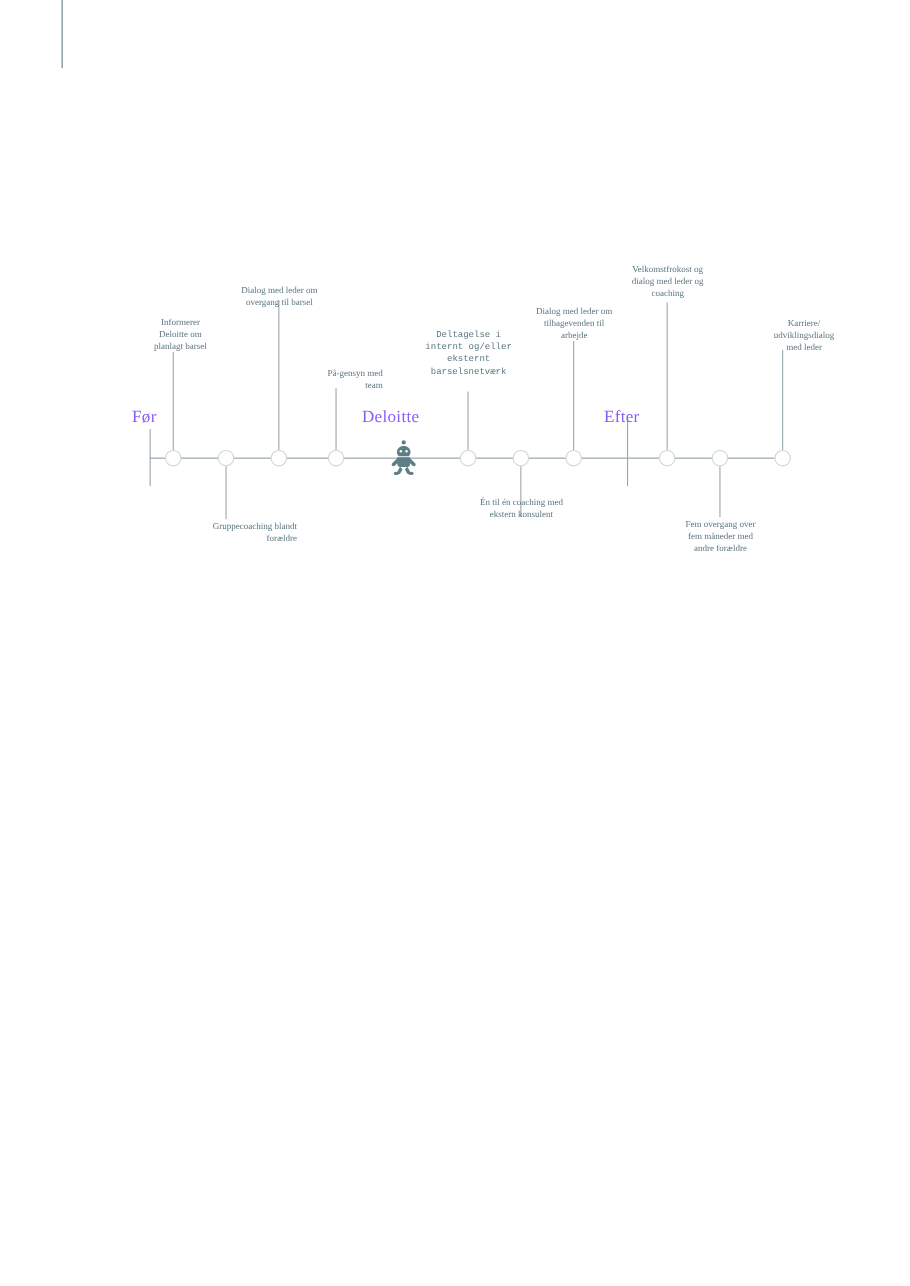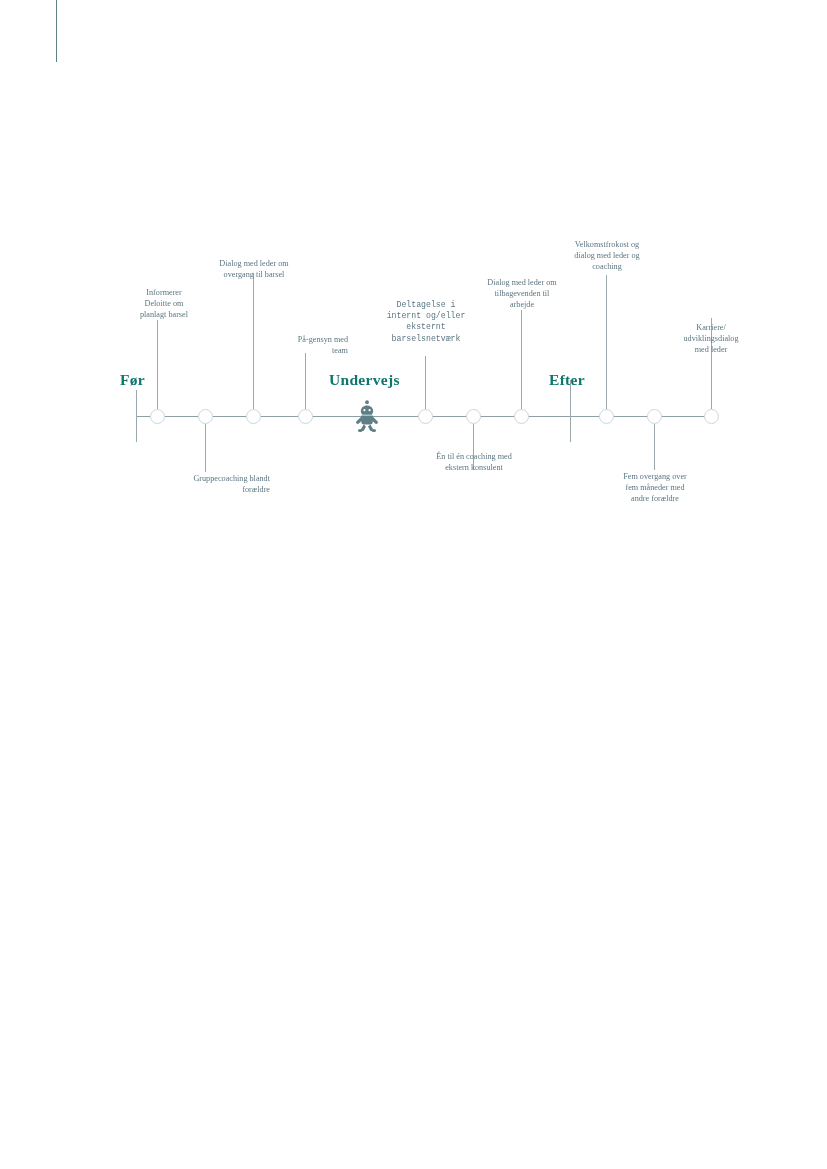--- a/index.html
+++ b/index.html
@@ -69,23 +69,23 @@
 
   .stem {
     position: absolute;
     width: 1px;
     background: #9aa8ae;
   }
 
   .phase-label {
     position: absolute;
     font-family: "Liberation Serif", "DejaVu Serif", serif;
-    font-weight: bold;
+    font-weight: normal;
     font-size: 15.5px;
-    color: #0f766e;
+    color: #8b5cf6;
     letter-spacing: .3px;
     white-space: nowrap;
   }
 
   .event-label {
     position: absolute;
     font-family: "Liberation Serif", "DejaVu Serif", serif;
     font-size: 8.2px;
     line-height: 11.2px;
     color: #5c7682;
@@ -146,27 +146,27 @@
 ekstern konsulent</div>
       <div class="event-label" style="left: 465px; top: 277px; width: 114px;">Dialog med leder om
 tilbagevenden til
 arbejde</div>
       <div class="event-label" style="left: 551px; top: 239px; width: 112px;">Velkomstfrokost og
 dialog med leder og
 coaching</div>
       <div class="event-label" style="left: 600px; top: 471px; width: 110px;">Fem overgang over
 fem måneder med
 andre forældre</div>
-      <div class="event-label" style="left: 659px; top: 288px; width: 104px; margin-top: 34px;">Karriere/
+      <div class="event-label" style="left: 679px; top: 288px; width: 104px;">Karriere/
 udviklingsdialog
 med leder</div>
     </div>
   <div id="phases-layer">
       <div class="phase-label" style="left: 120px; top: 371px;">Før</div>
-      <div class="phase-label" style="left: 329px; top: 371px;">Undervejs</div>
+      <div class="phase-label" style="left: 329px; top: 371px;">Deloitte</div>
       <div class="phase-label" style="left: 549px; top: 371px;">Efter</div>
     </div>
 
   <div class="baby-icon" style="left: 354px;">
     <svg viewBox="0 0 26 34" width="26" height="34" aria-hidden="true">
       <g fill="#5f7f86">
         <circle cx="13" cy="3.2" r="1.9"></circle>
         <path d="M13 6.4c-3.5 0-6.2 2.4-6.2 5.6 0 1.5.6 2.8 1.6 3.8h9.2c1-1 1.6-2.3 1.6-3.8 0-3.2-2.7-5.6-6.2-5.6z"></path>
         <circle cx="10.4" cy="11.2" r="1.1" fill="#ffffff"></circle>
         <circle cx="15.6" cy="11.2" r="1.1" fill="#ffffff"></circle>

